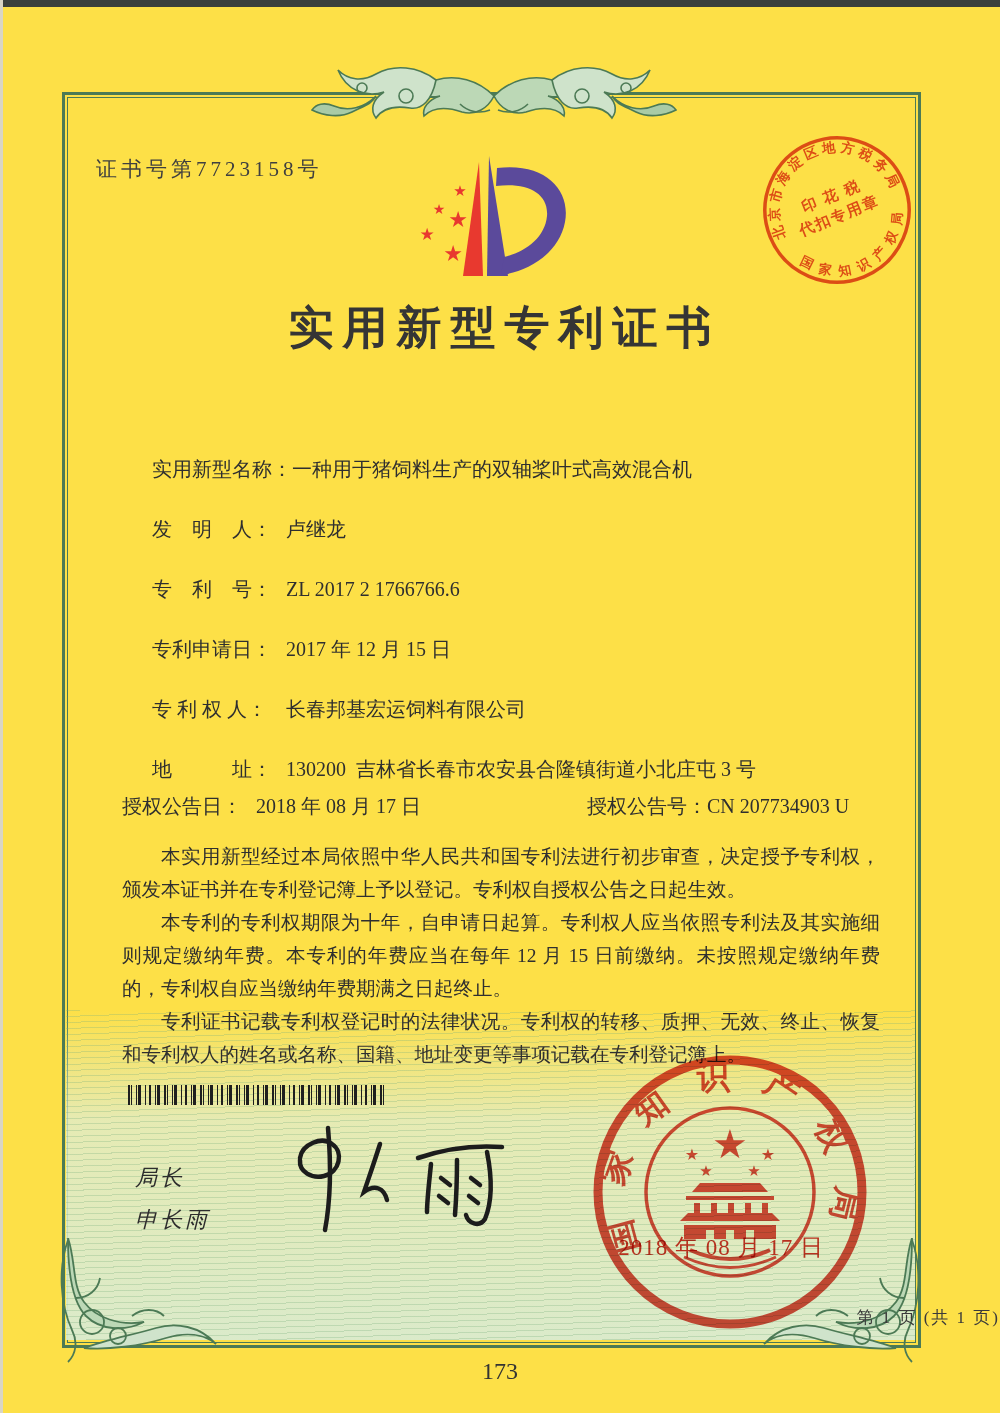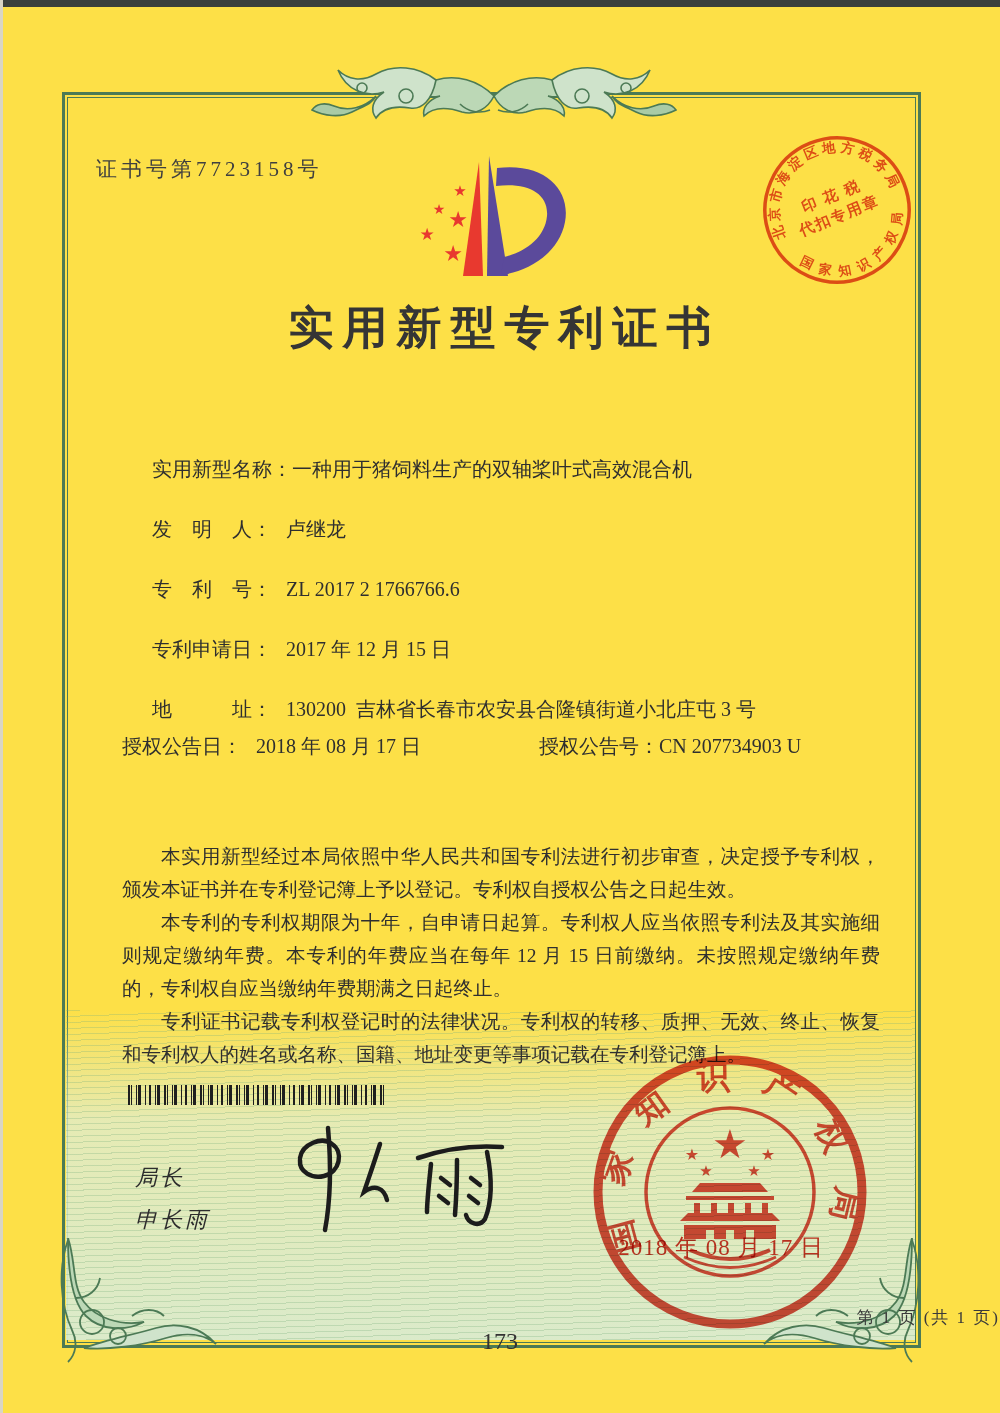--- a/index.html
+++ b/index.html
@@ -25,21 +25,21 @@
   .cert-no{position:absolute;left:96px;top:155px;z-index:3;font-size:21px;color:#3f3f3f;
            letter-spacing:4px;}
   .logo{position:absolute;left:405px;top:146px;z-index:3;}
   .title{position:absolute;left:0;top:298px;width:100%;z-index:3;text-align:center;
          font-size:45px;font-weight:600;color:#353535;letter-spacing:9px;padding-left:9px;box-sizing:border-box;}
 
   .fields{position:absolute;left:122px;top:433px;width:760px;z-index:3;}
   .frow{height:60px;font-size:20px;color:#2f2f2f;white-space:pre-wrap;}
   .flabel{display:inline-block;min-width:134px;}
   .fvalue{white-space:pre-wrap;margin-top:24px;}
-  .grant-row{display:flex;height:50px;font-size:20px;color:#2f2f2f;}
+  .grant-row{display:flex;height:50px;font-size:20px;color:#2f2f2f;gap:48px;}
   .grant-col2{margin-left:118px;}
 
   .paras{position:absolute;left:122px;top:840px;width:758px;z-index:3;
          font-size:19.5px;line-height:33px;color:#2f2f2f;text-align:justify;}
   .paras p{margin:0;text-indent:2em;}
 
   .barcode{position:absolute;left:128px;top:1085px;width:256px;height:20px;z-index:3;
     background:
       repeating-linear-gradient(90deg,#1f1f1f 0 2px,transparent 2px 3px,#1f1f1f 3px 4px,transparent 4px 8px,
         #1f1f1f 8px 9px,transparent 9px 10px,#1f1f1f 10px 13px,transparent 13px 17px,
@@ -52,21 +52,21 @@
   .signature{position:absolute;left:268px;top:1122px;z-index:4;}
 
   .seal{mix-blend-mode:multiply;}
   .tax-seal{position:absolute;left:747px;top:120px;z-index:4;opacity:.85;}
   .main-seal{position:absolute;left:578px;top:1040px;z-index:4;opacity:.9;}
   .seal-date{position:absolute;left:596px;top:1232px;width:250px;z-index:5;text-align:center;
              font-size:23px;color:#d23527;letter-spacing:1px;mix-blend-mode:multiply;}
 
   .footer{position:absolute;left:0;top:1306px;width:100%;z-index:3;text-align:right;
           font-size:17px;color:#3a3a3a;letter-spacing:2px;}
-  .sheet-no{position:absolute;left:0;top:1328px;width:100%;text-align:center;z-index:3;
+  .sheet-no{position:absolute;left:0;top:1358px;width:100%;text-align:center;z-index:3;
             font-size:24px;color:#333;}
 
   svg text{font-family:"Liberation Serif","DejaVu Serif",serif;}
   .arc-main{font-size:33px;font-weight:bold;letter-spacing:30px;fill:#d93a2b;}
   .arc-tax-top{font-size:13.5px;font-weight:bold;letter-spacing:4px;fill:#d93a2b;}
   .arc-tax-bot{font-size:13px;font-weight:bold;letter-spacing:8px;fill:#d93a2b;}
   .tax-center{font-size:15px;font-weight:bold;fill:#d93a2b;text-anchor:middle;letter-spacing:2px;}
   .star{fill:#e8392f;font-family:"DejaVu Sans",sans-serif;text-anchor:middle;}
   .emblem-star{fill:#dc3a2d;font-family:"DejaVu Sans",sans-serif;text-anchor:middle;}
 </style>
@@ -157,20 +157,23 @@
       <span class="flabel">实用新型名称：</span><span class="fvalue">一种用于猪饲料生产的双轴桨叶式高效混合机</span>
     </div>
     <div class="frow">
       <span class="flabel">发　明　人：</span><span class="fvalue">卢继龙</span>
     </div>
     <div class="frow">
       <span class="flabel">专　利　号：</span><span class="fvalue">ZL 2017 2 1766766.6</span>
     </div>
     <div class="frow">
       <span class="flabel">专利申请日：</span><span class="fvalue">2017 年 12 月 15 日</span>
+    </div>
+    <div class="frow">
+      <span class="flabel">专 利 权 人：</span><span class="fvalue">长春邦基宏运饲料有限公司</span>
     </div>
     <div class="frow">
       <span class="flabel">地　　　址：</span><span class="fvalue">130200  吉林省长春市农安县合隆镇街道小北庄屯 3 号</span>
     </div>
     <div class="grant-row">
       <div>
         <span class="flabel">授权公告日：</span><span class="fvalue">2018 年 08 月 17 日</span>
       </div>
       <div class="grant-col2">
         <span>授权公告号：</span><span class="fvalue">CN 207734903 U</span>

